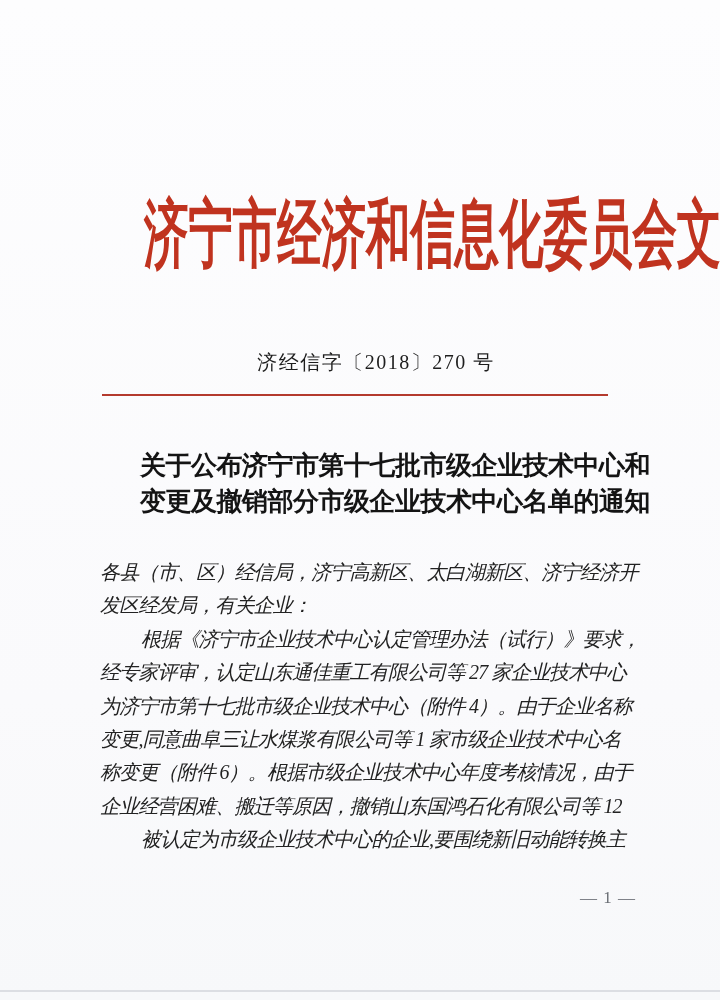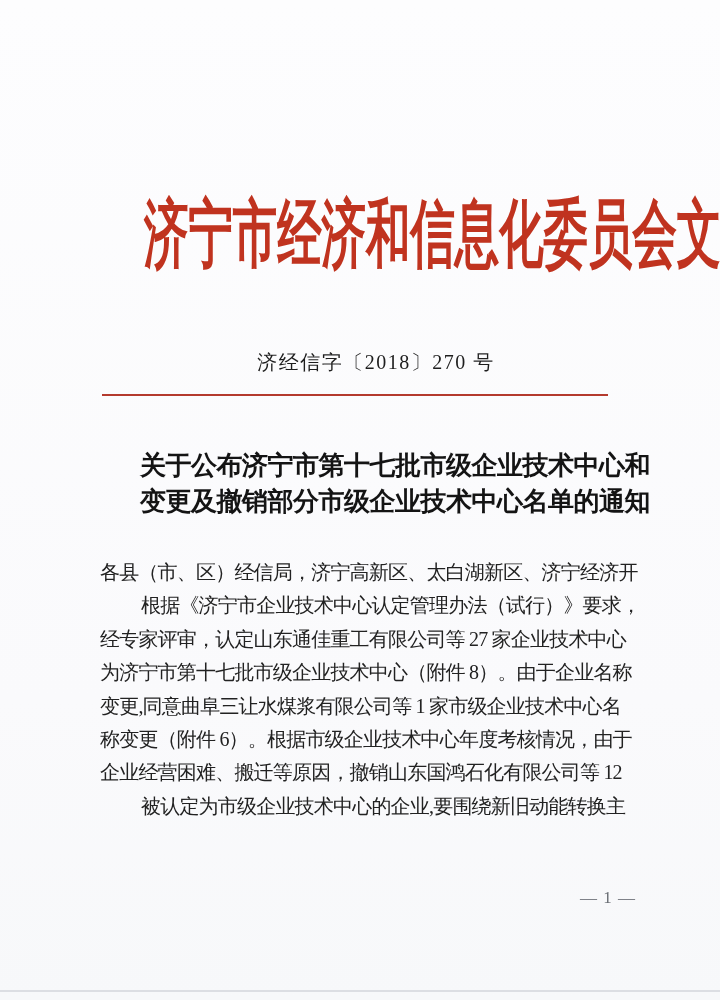--- a/index.html
+++ b/index.html
@@ -67,20 +67,21 @@
     top: 556px;
     left: 100px;
     width: 522px;
     font-size: 20px;
     line-height: 33.4px;
     letter-spacing: -0.8px;
     color: #222222;
   }
   .body-text .line {
     white-space: nowrap;
+    font-style: italic;
   }
   .body-text .indent {
     text-indent: 41px;
   }
   .page-number {
     position: absolute;
     top: 888px;
     right: 84px;
     font-size: 17px;
     letter-spacing: 1px;
@@ -107,23 +108,24 @@
 
   <div class="red-rule"></div>
 
   <div class="subject">
     <div>关于公布济宁市第十七批市级企业技术中心和</div>
     <div>变更及撤销部分市级企业技术中心名单的通知</div>
   </div>
 
   <div class="body-text">
     <div class="line">各县（市、区）经信局，济宁高新区、太白湖新区、济宁经济开</div>
+    <div class="line">发区经发局，有关企业：</div>
     <div class="line indent">根据《济宁市企业技术中心认定管理办法（试行）》要求，</div>
     <div class="line">经专家评审，认定山东通佳重工有限公司等 27 家企业技术中心</div>
-    <div class="line">为济宁市第十七批市级企业技术中心（附件 8）。由于企业名称</div>
+    <div class="line">为济宁市第十七批市级企业技术中心（附件 4）。由于企业名称</div>
     <div class="line">变更,同意曲阜三让水煤浆有限公司等 1 家市级企业技术中心名</div>
     <div class="line">称变更（附件 6）。根据市级企业技术中心年度考核情况，由于</div>
     <div class="line">企业经营困难、搬迁等原因，撤销山东国鸿石化有限公司等 12</div>
     <div class="line indent">被认定为市级企业技术中心的企业,要围绕新旧动能转换主</div>
   </div>
 
   <div class="page-number">— 1 —</div>
 
   <div class="scan-edge"></div>
 

